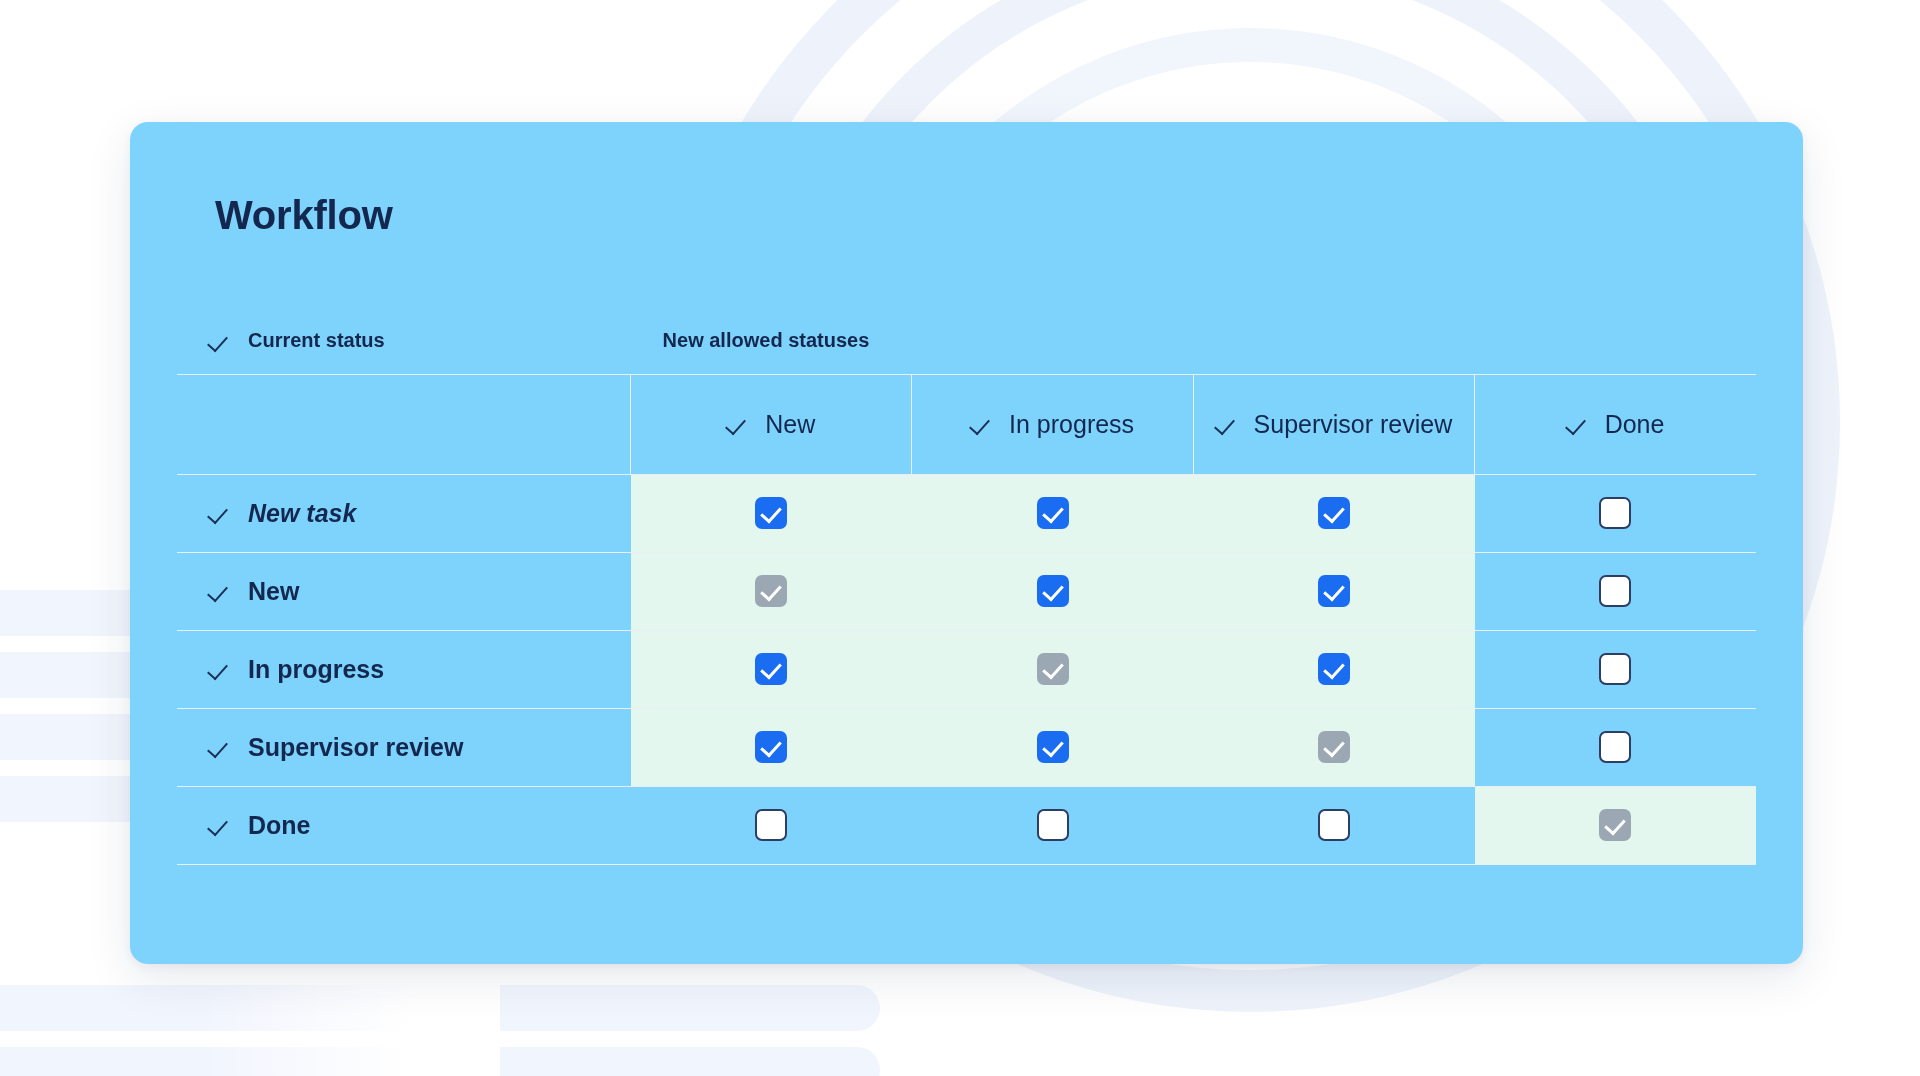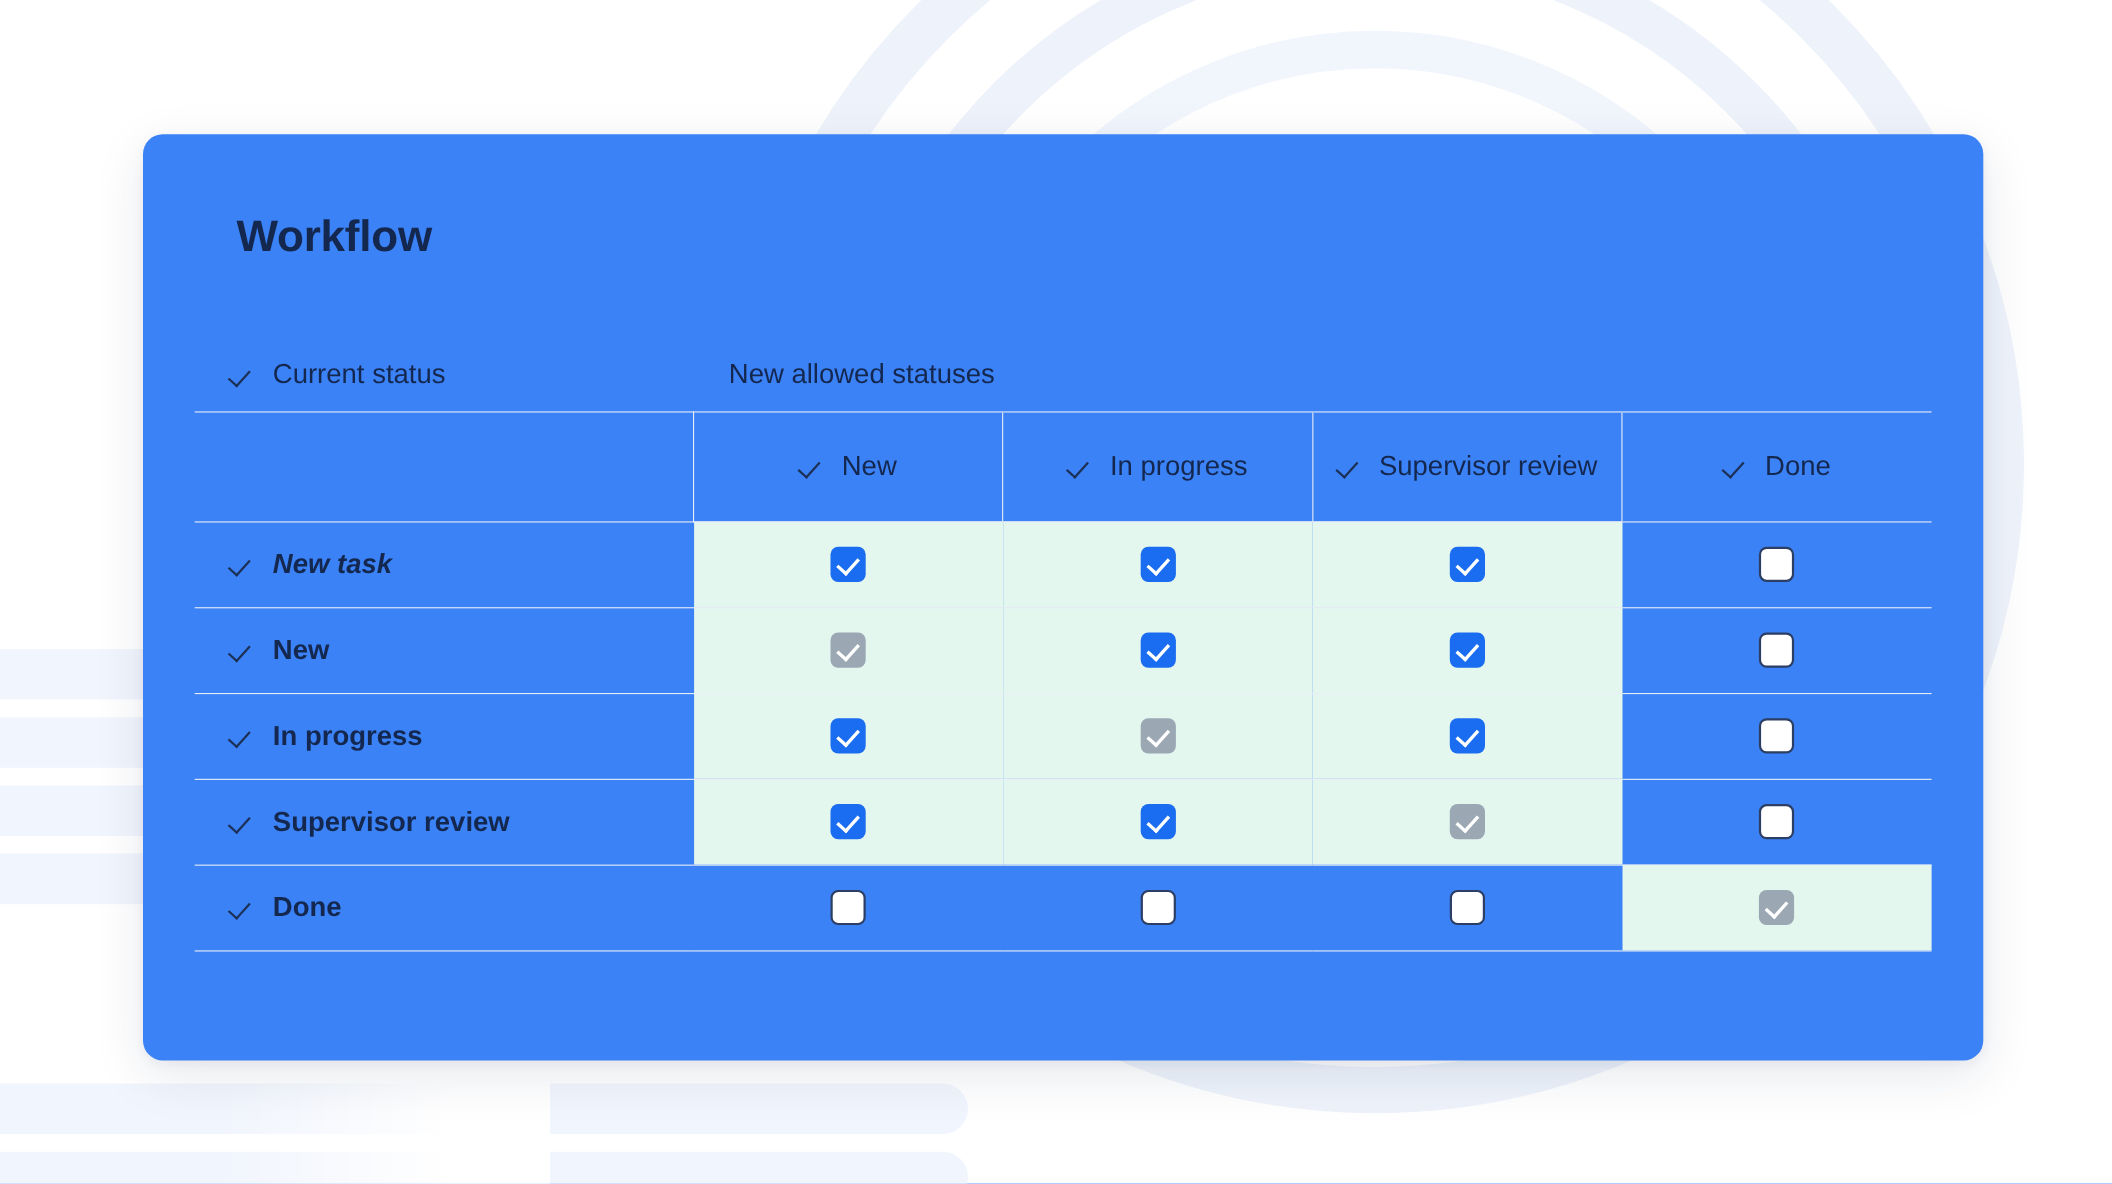--- a/index.html
+++ b/index.html
@@ -82,21 +82,21 @@
     background: linear-gradient(to right, rgba(255,255,255,0) 0%, #ffffff 70%);
   }
 
   
   .card {
     position: absolute;
     left: 130px;
     top: 122px;
     width: 1673px;
     height: 842px;
-    background: #3b82f6;
+    background: #7dd3fc;
     border-radius: 18px;
     box-shadow: 0 14px 46px rgba(23, 43, 77, 0.10),
                 0 3px 10px rgba(23, 43, 77, 0.05);
     z-index: 2;
     padding: 0;
   }
 
   .card-title {
     position: absolute;
     left: 85px;
@@ -126,26 +126,27 @@
 
   
   .grouprow td {
     border: none;
     padding: 0;
     height: 66px;
     vertical-align: middle;
   }
 
   .group-label {
-    font-size: 25px;
+    font-size: 20px;
     color: #14274e;
     display: flex;
     align-items: center;
     gap: 13px;
     padding-left: 32px;
+    font-weight: bold;
   }
   .group-label.indent-2 { padding-left: 32px; }
 
   
   .tick {
     display: inline-block;
     width: 26px;
     height: 26px;
     flex: 0 0 26px;
     position: relative;

